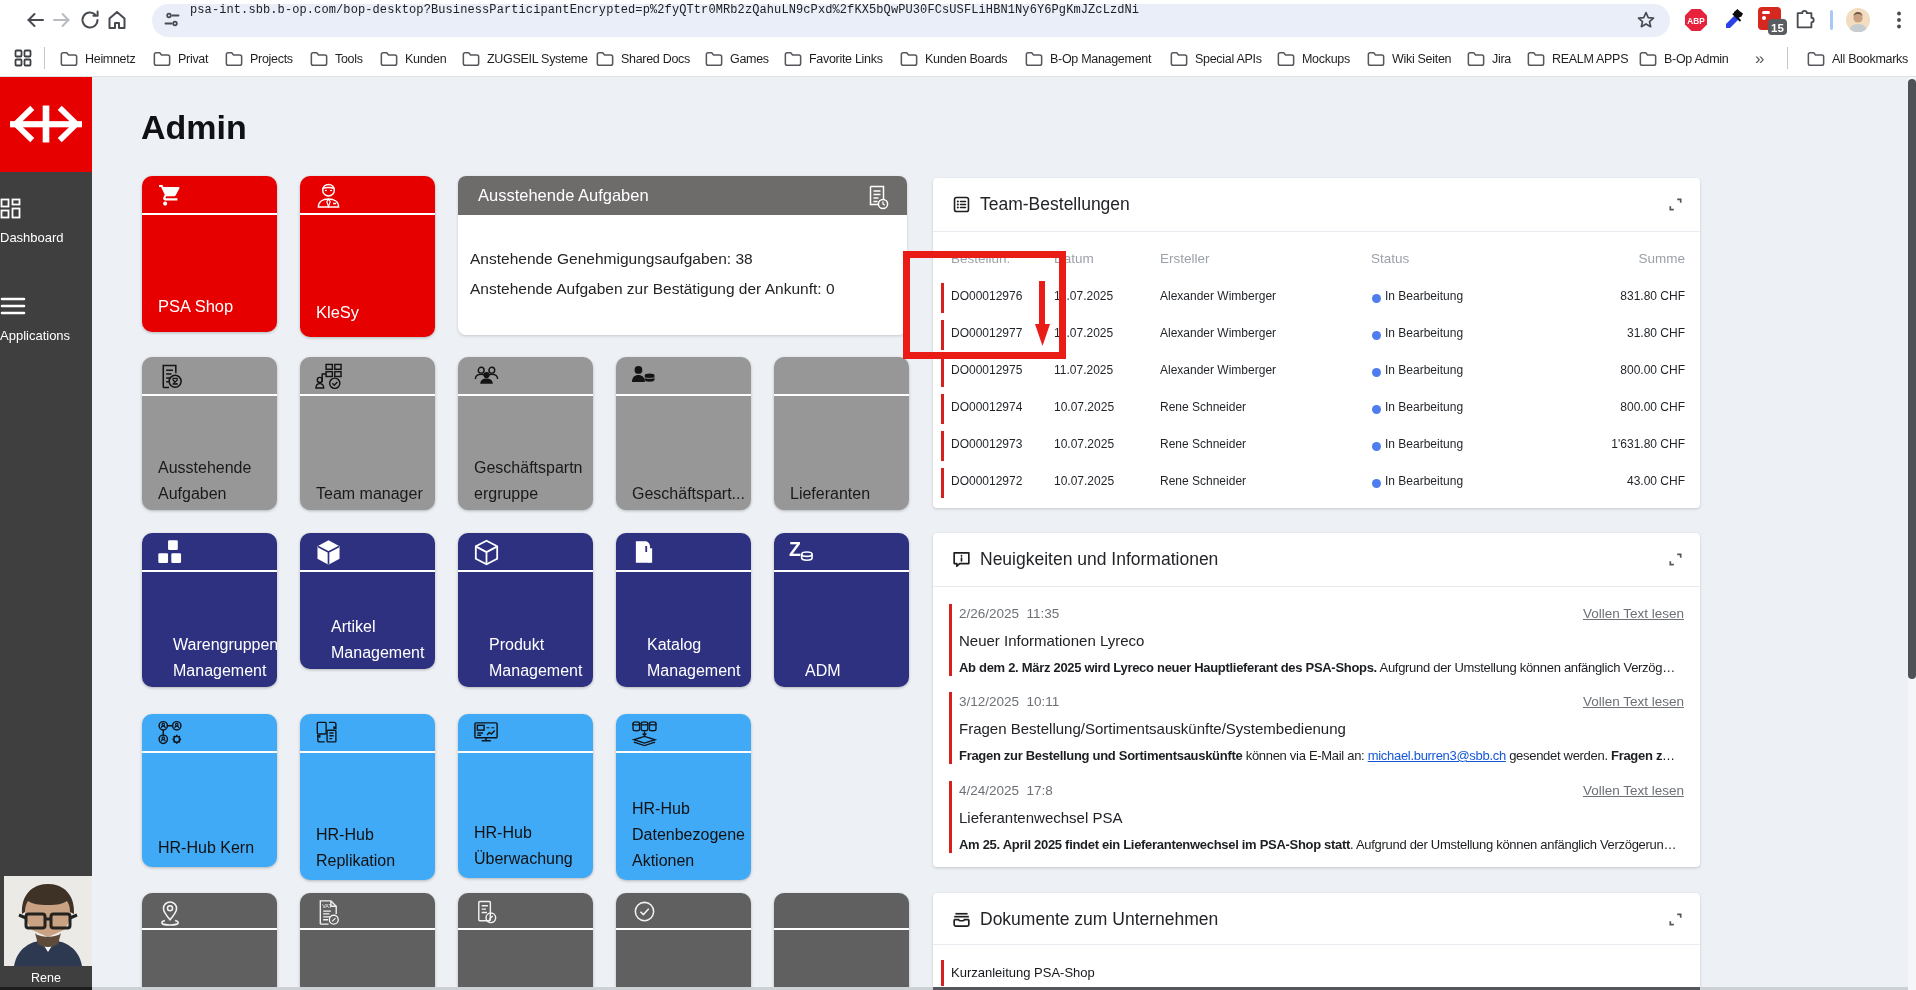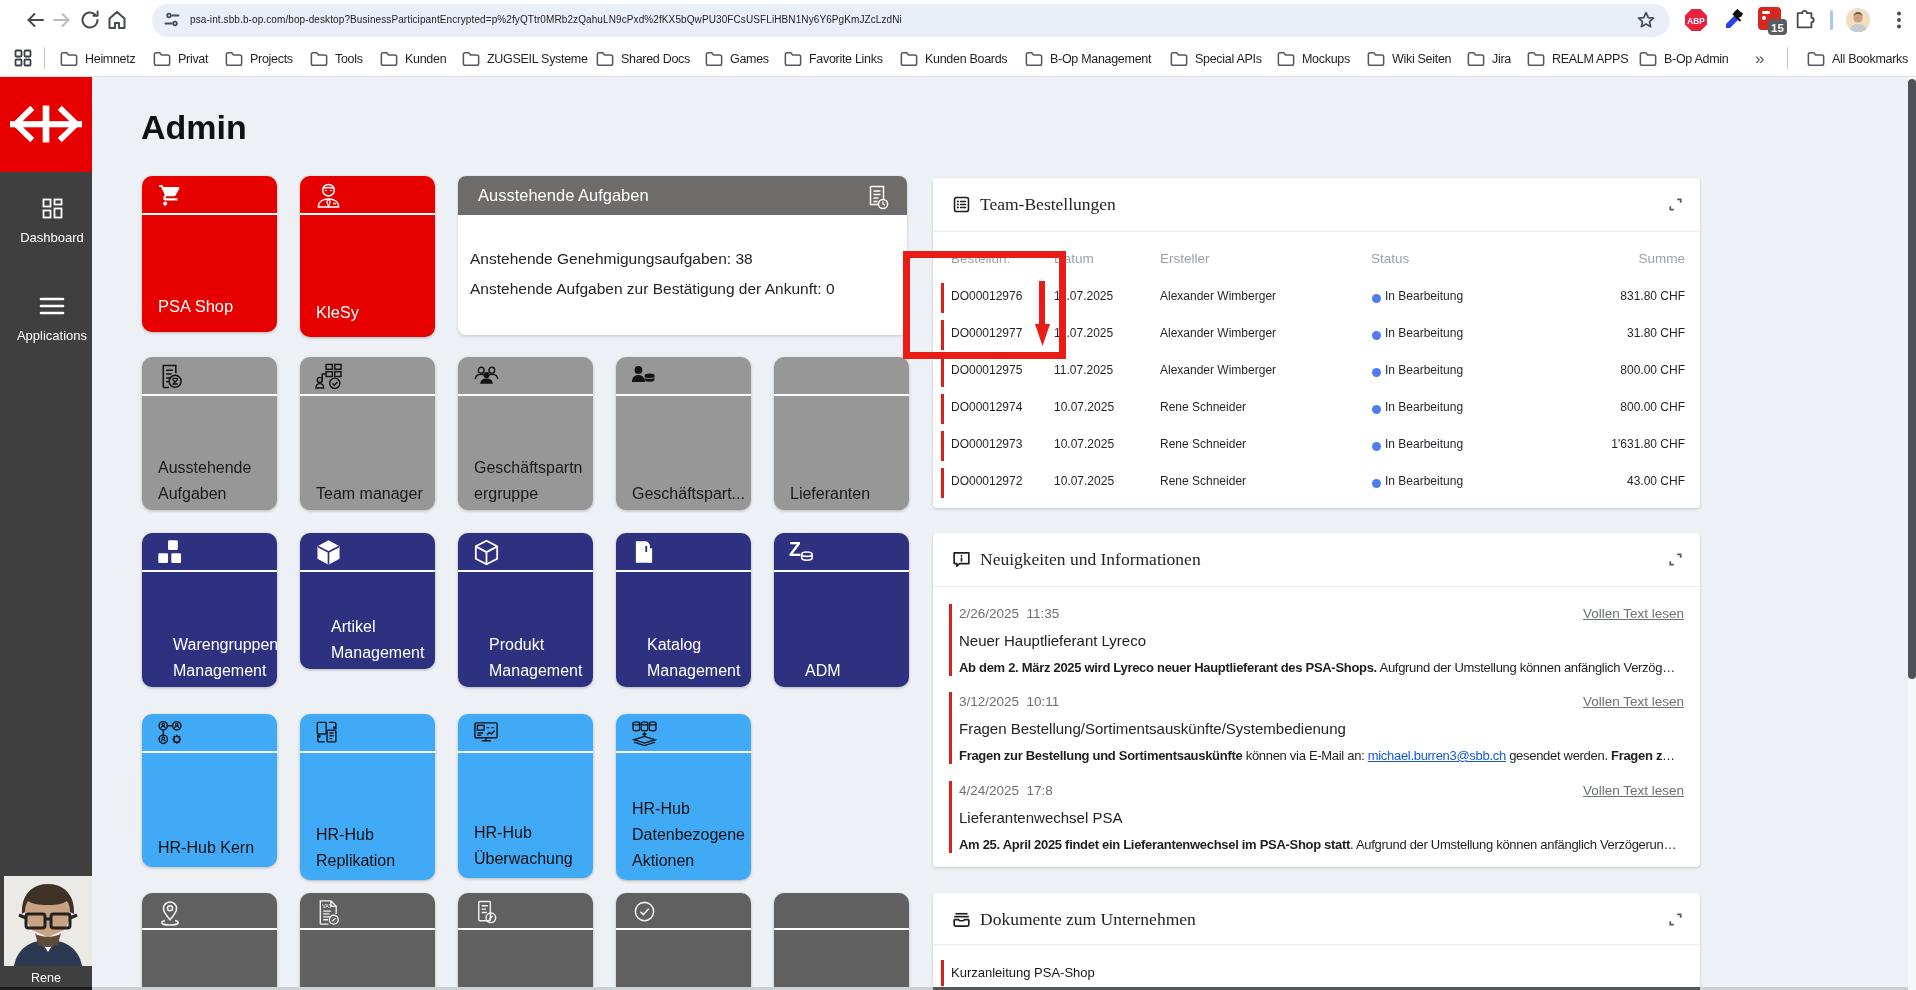--- a/index.html
+++ b/index.html
@@ -4,46 +4,46 @@
 <style>
 * { margin:0; padding:0; box-sizing:border-box; }
 html,body { width:1916px; height:990px; overflow:hidden; }
 body { font-family:"Liberation Sans", sans-serif; position:relative; background:#edf1f5; }
 .abs { position:absolute; }
 
 
 #toolbar { left:0; top:0; width:1916px; height:40px; background:#ffffff; }
 #bookmarks { left:0; top:40px; width:1916px; height:37px; background:#ffffff; border-bottom:1px solid #dfe1e5; }
 #pill { left:152px; top:4px; width:1518px; height:33px; background:#e9eef9; border-radius:17px; }
-#urltext { left:190px; top:14px; font-size:10px; color:#202124; letter-spacing:0.1px; white-space:nowrap; }
+#urltext { left:190px; top:3px; font-size:12px; color:#202124; letter-spacing:0.1px; white-space:nowrap;font-family:Liberation Mono, monospace; }
 .bmitem { top:49px; height:20px; display:flex; align-items:center; }
 .bmitem span { margin-left:7px; font-size:12.5px; letter-spacing:-0.3px; color:#1f1f1f; white-space:nowrap; }
 
 
 #sidebar { left:0; top:77px; width:92px; height:913px; background:#3f3f3f; }
 #logo { left:0; top:77px; width:92px; height:95px; background:#e60000; }
-.sbitem { width:104px; text-align:center; color:#ffffff; }
+.sbitem { width:104px; text-align:left; color:#ffffff; }
 .sblabel { font-size:13px; color:#fff; }
 
 
 .tile { position:absolute; border-radius:10px; box-shadow:0 1px 3px rgba(0,0,0,0.25); overflow:hidden; }
 .tile .hd { position:absolute; left:0; top:0; right:0; height:37px; }
 .tile .sep { position:absolute; left:0; top:37px; right:0; height:2px; background:#ffffff; }
 .tile .lbl { position:absolute; left:16px; bottom:3px; font-size:16px; line-height:26px; }
 .red { background:#e60000; } .red .lbl { color:#fff; bottom:12px; font-size:16.5px; }
 .gray { background:#979797; } .gray .lbl { color:#1a1a1a; }
 .navy { background:#2e3180; } .navy .lbl { color:#fff;margin-left:15px; }
 .lblu { background:#41aaf7; } .lblu .lbl { color:#111; }
 .dgray { background:#606060; }
 .tic { position:absolute; left:15px; top:6px; }
 
 
 .card { position:absolute; background:#fff; border-radius:4px; box-shadow:0 1px 3px rgba(0,0,0,0.18); }
 .cardhead { position:absolute; left:0; top:0; right:0; height:54px; border-bottom:1px solid #e8ecf0; }
-.cardtitle { position:absolute; left:47px; top:16px; font-size:17.5px; color:#222428;font-family:Liberation Serif, serif; }
+.cardtitle { position:absolute; left:47px; top:16px; font-size:17.5px; color:#222428; }
 .expand { position:absolute; right:16px; top:18px; }
 
 
 .th { position:absolute; font-size:13.5px; color:#9ba1a8; }
 .trow { position:absolute; font-size:12px; color:#1f2328;text-align:right; }
 .dot { position:absolute; width:9px; height:9px; border-radius:50%; background:#4f7df0; }
 
 
 .newsdate { position:absolute; font-size:13.5px; color:#6d7176; }
 .newslink { position:absolute; font-size:13.5px; color:#6d7176; text-decoration:underline; }
@@ -683,21 +683,21 @@
       <path d="M12 6.8v.3M12 9.8v3.4" stroke-linecap="round"></path>
     </svg>
 <div class="cardtitle">Neuigkeiten und Informationen</div>
 <svg class="expand" width="17" height="17" viewBox="0 0 18 18" fill="none" stroke="#54575b" stroke-width="1.8">
       <path d="M10.8 3.5h3.7v3.7"></path>
       <path d="M7.2 14.5H3.5v-3.7"></path>
     </svg>
 <div class="abs" style="left:16px;top:71px;width:3px;height:72px;background:#d6201c"></div>
     <div class="newsdate" style="left:26px;top:73px">2/26/2025 &nbsp;11:35</div>
     <div class="newslink" style="right:16px;top:73px">Vollen Text lesen</div>
-    <div class="newstitle" style="left:26px;top:99px">Neuer Hauptlieferant Lyreco</div>
+    <div class="newstitle" style="left:26px;top:99px">Neuer Informationen Lyreco</div>
     <div class="newsbody" style="left:26px;top:127px;"><b>Ab dem 2. März 2025 wird Lyreco neuer Hauptlieferant des PSA-Shops.</b> Aufgrund der Umstellung können anfänglich Verzögerungen bei der Lieferung kommen.</div>
 <div class="abs" style="left:16px;top:159px;width:3px;height:72px;background:#d6201c"></div>
     <div class="newsdate" style="left:26px;top:161px">3/12/2025 &nbsp;10:11</div>
     <div class="newslink" style="right:16px;top:161px">Vollen Text lesen</div>
     <div class="newstitle" style="left:26px;top:187px">Fragen Bestellung/Sortimentsauskünfte/Systembedienung</div>
     <div class="newsbody" style="left:26px;top:215px;"><b>Fragen zur Bestellung und Sortimentsauskünfte</b> können via E-Mail an: <span style="color:#1558d6;text-decoration:underline">michael.burren3@sbb.ch</span> gesendet werden. <b>Fragen zur Systembedienung können</b></div>
 <div class="abs" style="left:16px;top:248px;width:3px;height:72px;background:#d6201c"></div>
     <div class="newsdate" style="left:26px;top:250px">4/24/2025 &nbsp;17:8</div>
     <div class="newslink" style="right:16px;top:250px">Vollen Text lesen</div>
     <div class="newstitle" style="left:26px;top:276px">Lieferantenwechsel PSA</div>

